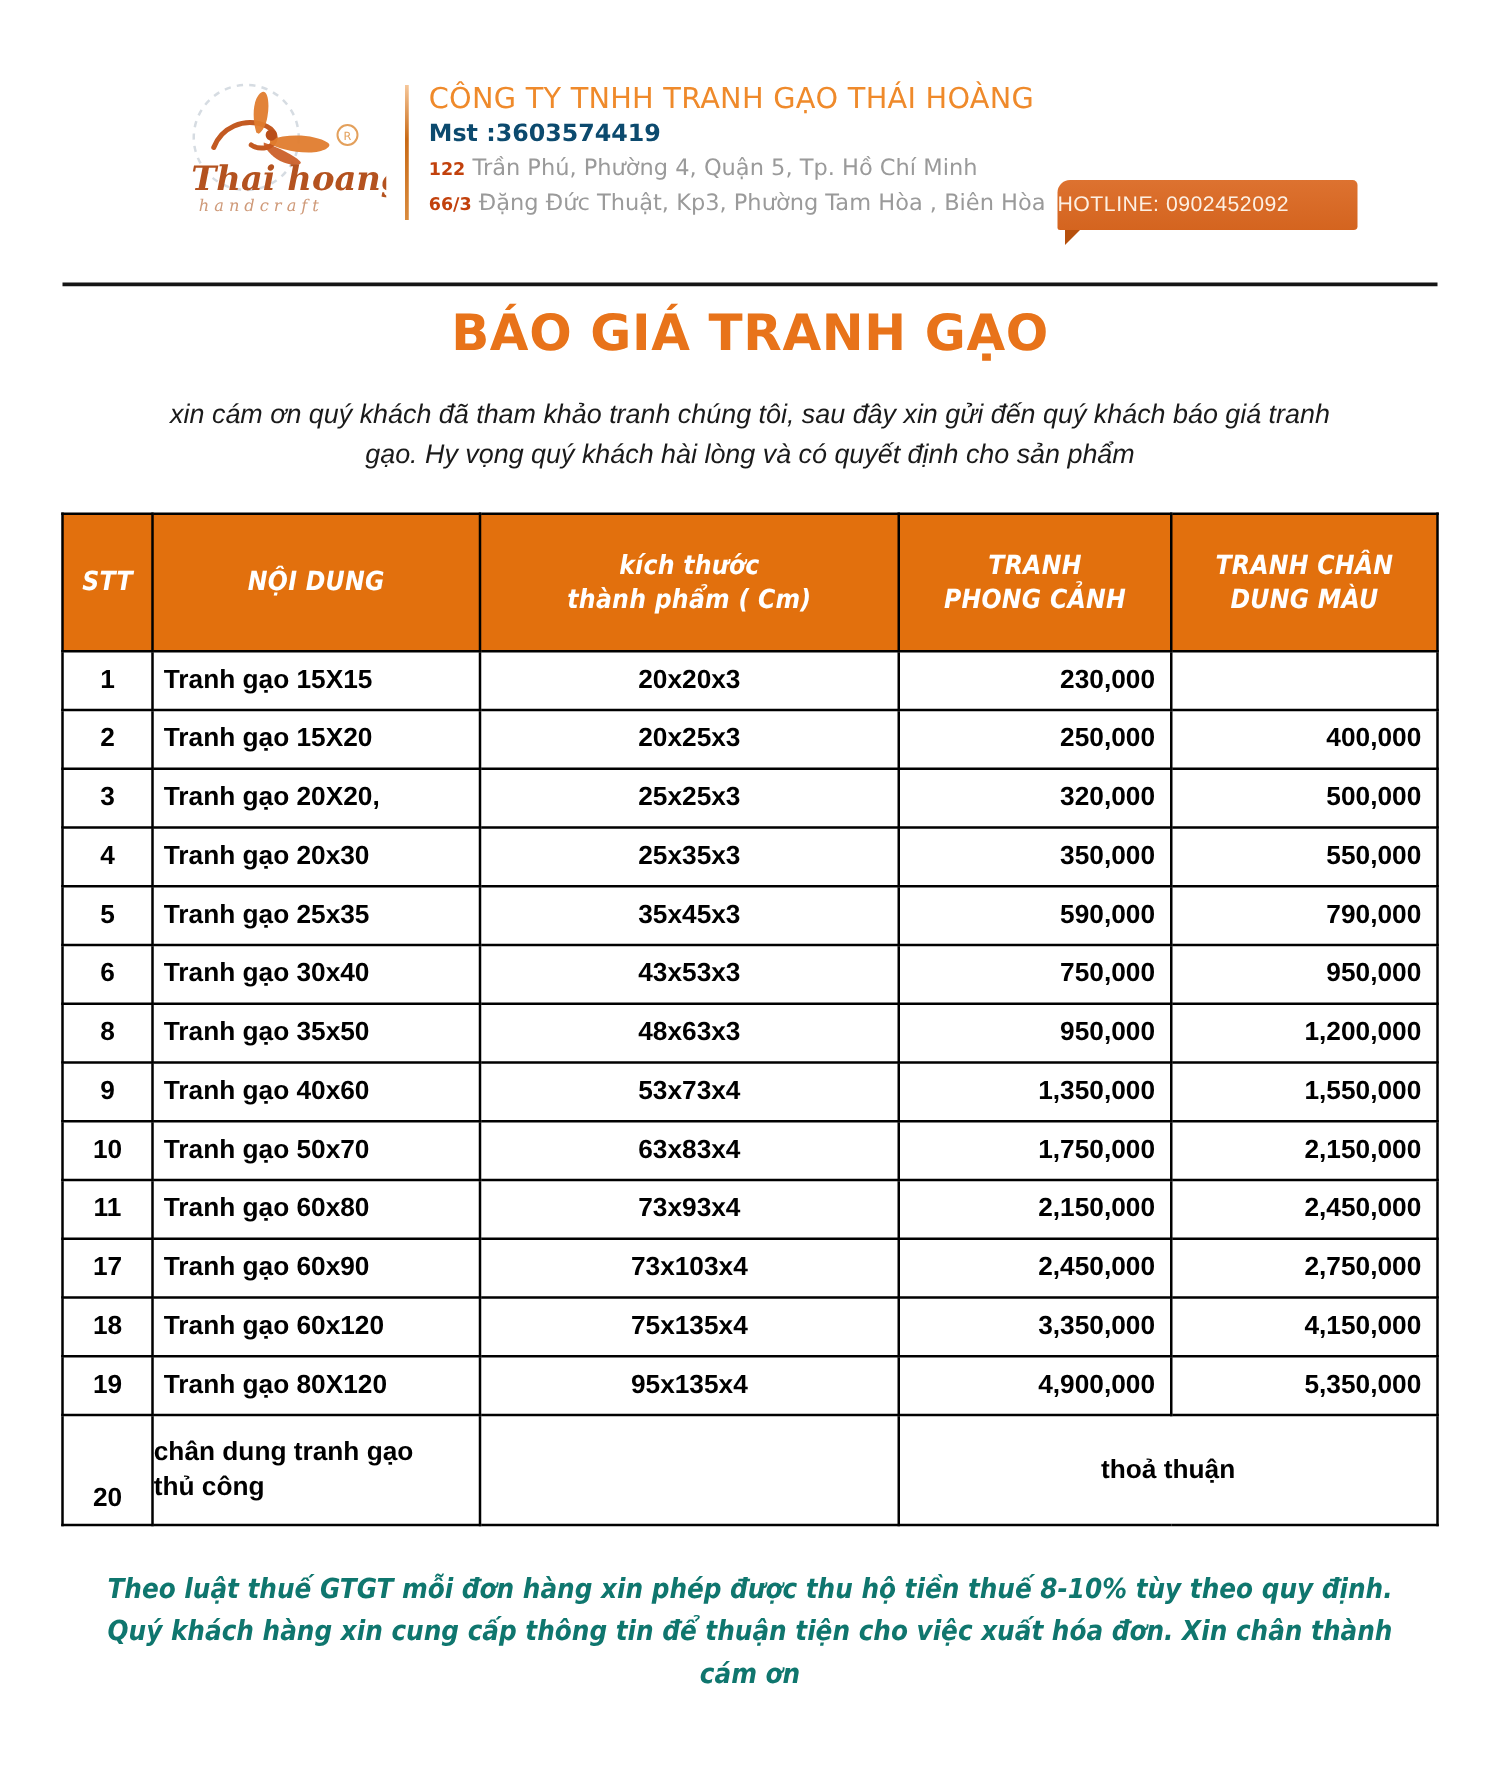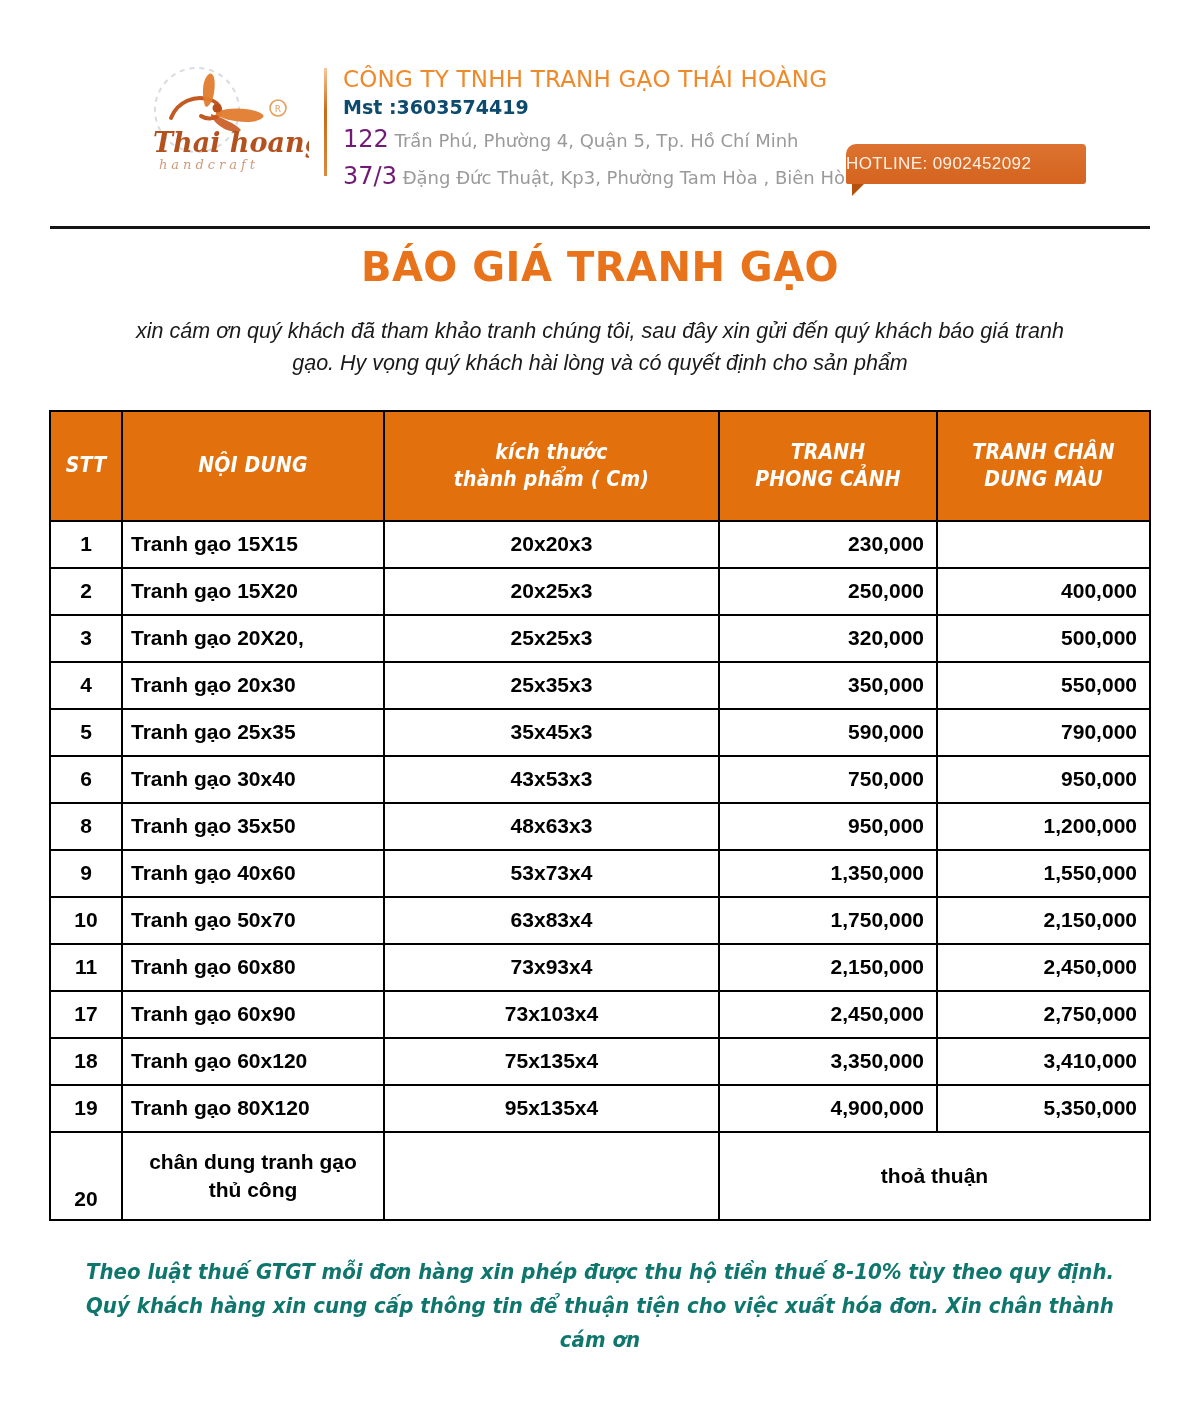--- a/index.html
+++ b/index.html
@@ -67,23 +67,23 @@
     white-space: nowrap;
   }
   .addr-line {
     font-family: "DejaVu Sans", sans-serif;
     font-size: 18px;
     color: #9a9a9a;
     line-height: 1.55;
     white-space: nowrap;
   }
   .addr-line .num {
-    color: #701a75;
-    font-weight: normal;
-    font-size: 24px;
+    color: #c2410c;
+    font-weight: bold;
+    font-size: 14px;
   }
 
   
   .hotline-wrap {
     position: absolute;
     left: 846px;
     top: 144px;
     width: 240px;
     height: 52px;
   }
@@ -190,21 +190,21 @@
     color: #000;
     vertical-align: middle;
   }
   td.c-stt   { text-align: center; }
   td.c-name  { text-align: left; padding-left: 8px; }
   td.c-size  { text-align: center; }
   td.c-price { text-align: right; padding-right: 12px; }
   td.c-merged{ text-align: center; border-radius: 18px; }
 
   tr.row-last td.c-stt  { text-align: center; vertical-align: bottom; padding-bottom: 8px; }
-  tr.row-last td.c-name { text-align: center; padding-left: 0; line-height: 1.3; }
+  tr.row-last td.c-name { text-align: left; padding-left: 0; line-height: 1.3; }
   tr.row-last td        { height: 78px; }
 
   
   .footer-note {
     width: 1060px;
     margin: 34px auto 0 auto;
     text-align: center;
     font-family: "DejaVu Sans Condensed", "DejaVu Sans", sans-serif;
     font-weight: bold;
     font-style: italic;
@@ -241,21 +241,21 @@
       <text x="159" y="50" text-anchor="middle" font-family="DejaVu Sans, sans-serif" font-size="9" fill="#e3a05c">R</text>
     </svg>
   </div>
 
   <div class="header-divider"></div>
 
   <div class="company-block">
     <div class="company-name">CÔNG TY TNHH TRANH GẠO THÁI HOÀNG</div>
     <div class="company-mst">Mst :3603574419</div>
     <div class="addr-line"><span class="num">122</span><span> Trần Phú, Phường 4, Quận 5, Tp. Hồ Chí Minh</span></div>
-    <div class="addr-line"><span class="num">37/3</span><span> Đặng Đức Thuật, Kp3, Phường Tam Hòa , Biên Hòa</span></div>
+    <div class="addr-line"><span class="num">66/3</span><span> Đặng Đức Thuật, Kp3, Phường Tam Hòa , Biên Hòa</span></div>
   </div>
 
   <div class="hotline-wrap">
     <div class="hotline-tail"></div>
     <div class="hotline-ribbon">
       <span class="hotline-text">HOTLINE: 0902452092</span>
     </div>
   </div>
 
 </div>
@@ -369,21 +369,21 @@
         <td class="c-name">Tranh gạo 60x90</td>
         <td class="c-size">73x103x4</td>
         <td class="c-price">2,450,000</td>
         <td class="c-price">2,750,000</td>
       </tr>
       <tr>
         <td class="c-stt">18</td>
         <td class="c-name">Tranh gạo 60x120</td>
         <td class="c-size">75x135x4</td>
         <td class="c-price">3,350,000</td>
-        <td class="c-price">3,410,000</td>
+        <td class="c-price">4,150,000</td>
       </tr>
       <tr>
         <td class="c-stt">19</td>
         <td class="c-name">Tranh gạo 80X120</td>
         <td class="c-size">95x135x4</td>
         <td class="c-price">4,900,000</td>
         <td class="c-price">5,350,000</td>
       </tr>
       <tr class="row-last">
         <td class="c-stt">20</td>

